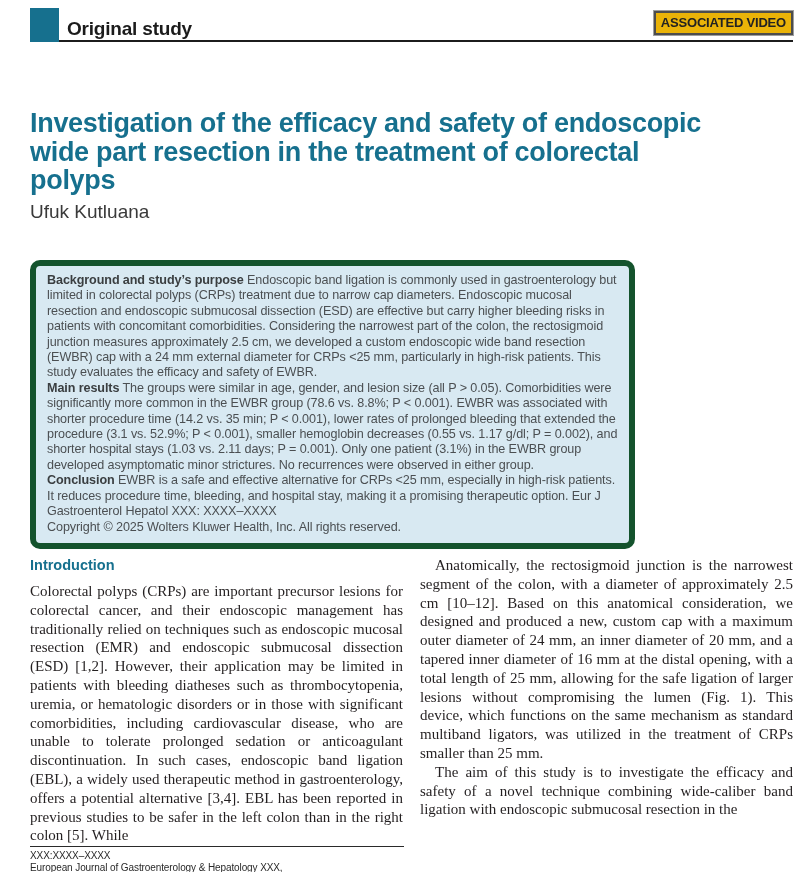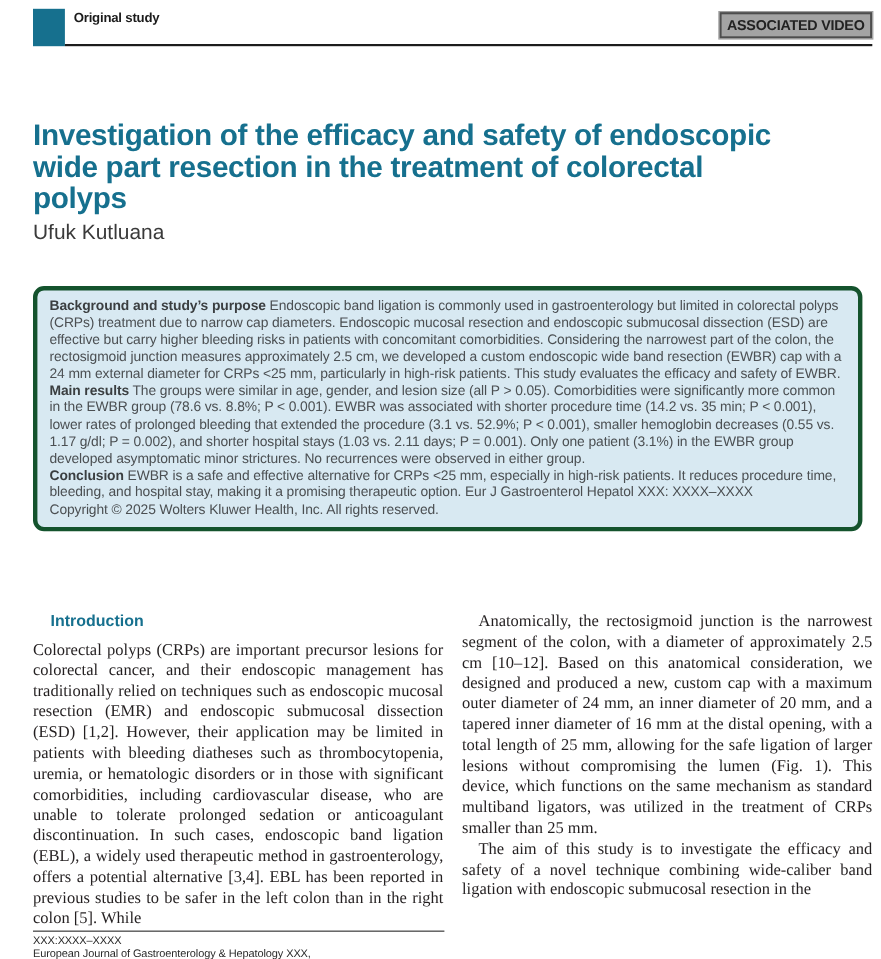--- a/index.html
+++ b/index.html
@@ -29,37 +29,37 @@
   }
   .header-right {
     flex: 1;
     display: flex;
     justify-content: space-between;
     align-items: flex-end;
     border-bottom: 2px solid #1c1c1c;
     padding-bottom: 0;
   }
   .kicker-label {
-    font-size: 12px;
+    font-size: 19px;
     font-weight: bold;
     color: #1b1b1b;
     margin-left: 8px;
-    padding-bottom: 17px;
+    padding-bottom: 0;
     letter-spacing: -0.2px;
   }
   .video-badge {
     font-size: 13px;
     font-weight: bold;
     color: #222;
     letter-spacing: -0.2px;
     border: 2px solid #4d4d4d;
     outline: 1px solid #9e9e9e;
     padding: 2px 5px 3px 5px;
     margin-bottom: 5px;
-    background: #a3a3a3;
+    background: #eab308;
     white-space: nowrap;
     cursor: pointer;
   }
 
   
   .title {
     position: absolute;
     left: 30px; top: 109px;
     width: 690px;
     font-size: 27px;
@@ -72,23 +72,23 @@
     position: absolute;
     left: 30px; top: 201px;
     font-size: 19px;
     color: #3a3a3a;
   }
 
   
   .abstract {
     position: absolute;
     left: 30px; top: 260px;
-    width: 754px;
+    width: 605px;
     background: #d8e9f2;
-    border: 4px solid #14532d;
+    border: 6px solid #14532d;
     border-radius: 10px;
     padding: 7px 11px 8px 11px;
     font-size: 12.6px;
     line-height: 15.4px;
     color: #4b4f52;
     letter-spacing: -0.1px;
   }
   .abstract p { margin: 0; }
   .abstract b { color: #3a3e40; }
 
@@ -98,21 +98,21 @@
     left: 30px; top: 556px;
     width: 763px;
     display: flex;
     gap: 17px;
   }
   .col { flex: 1 1 0; min-width: 0; }
   .section-heading {
     font-size: 14.5px;
     font-weight: bold;
     color: #16708e;
-    margin: 1px 0 9px 16px;
+    margin: 1px 0 9px 0;
   }
   .body-text {
     font-family: "Liberation Serif", serif;
     font-size: 15px;
     line-height: 18.8px;
     text-align: justify;
     color: #231f20;
   }
   .body-text.indent { text-indent: 15px; }
 

